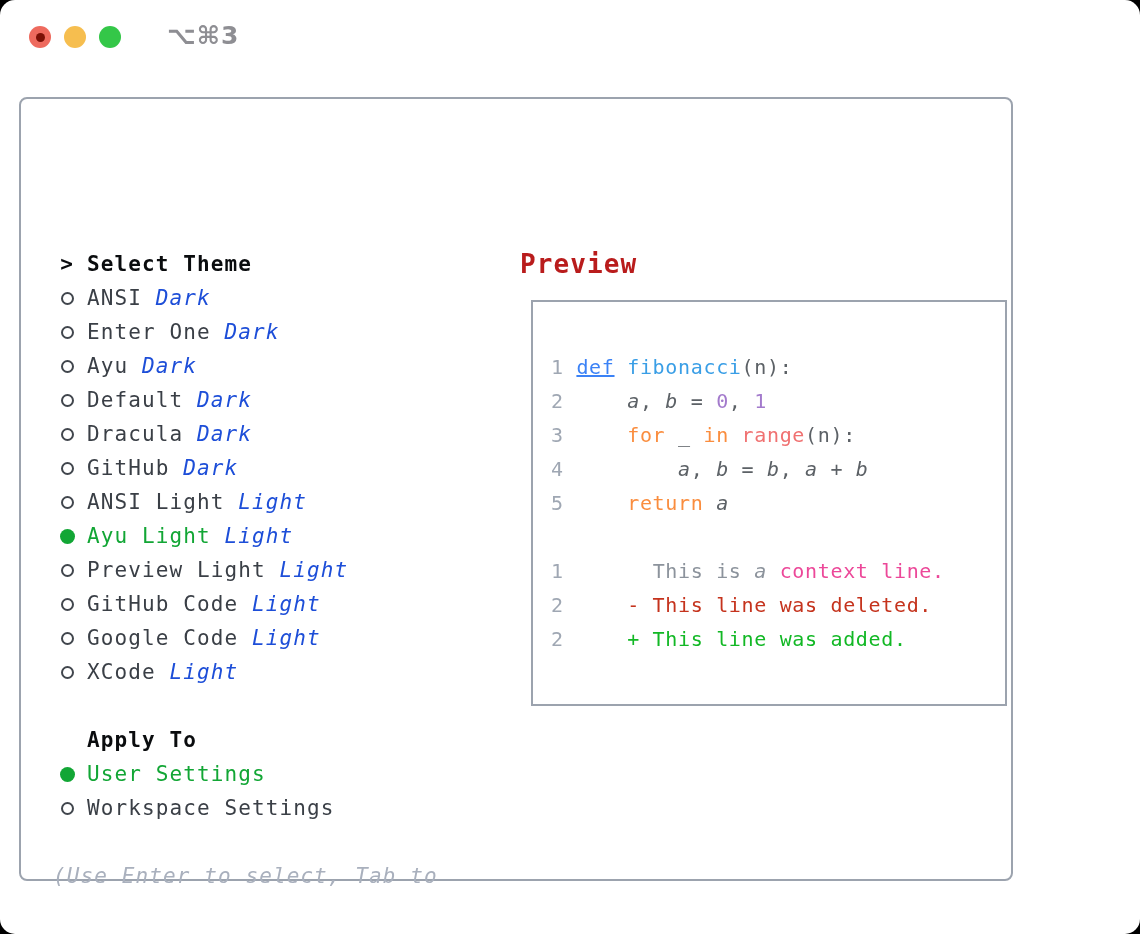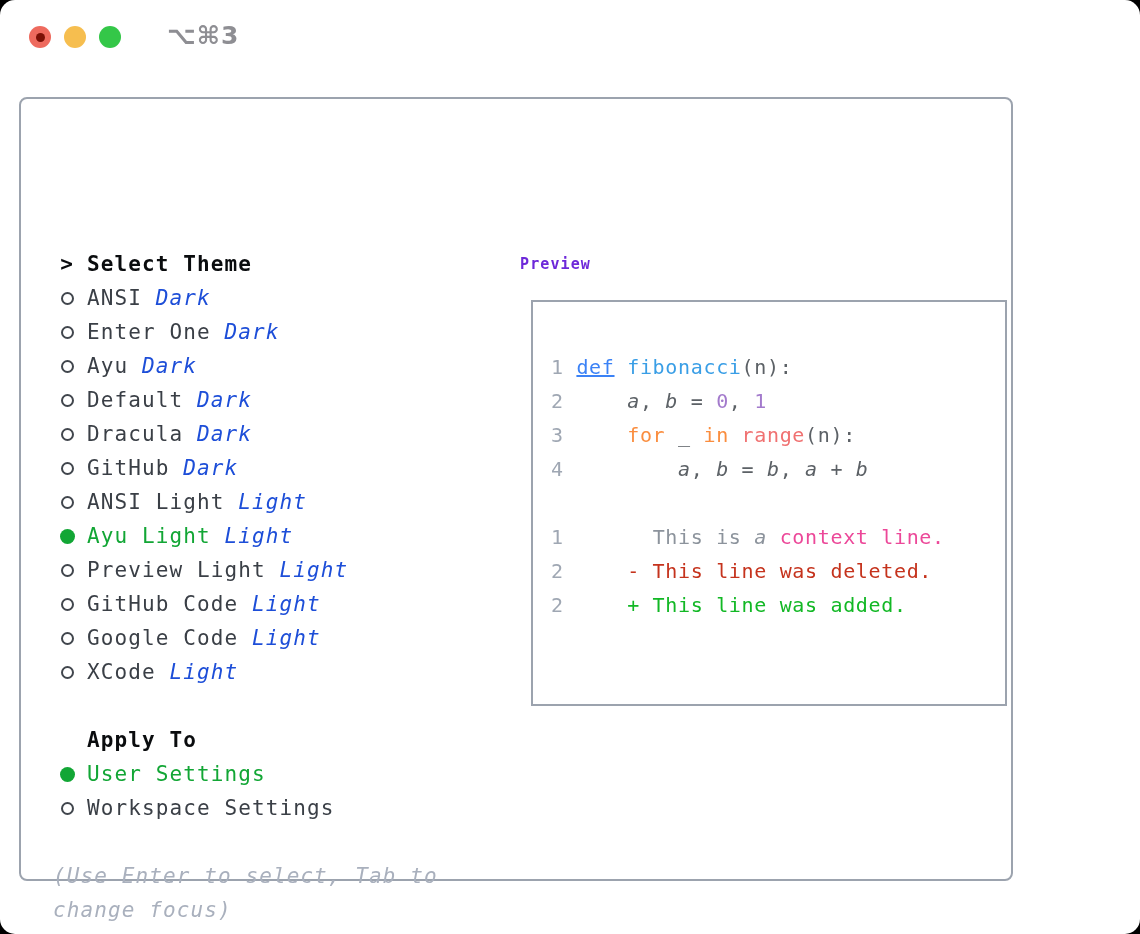--- a/index.html
+++ b/index.html
@@ -19,21 +19,21 @@
   .marker{width:28px;height:34px;display:inline-flex;align-items:center;justify-content:center;flex:0 0 28px;margin-right:6px;}
   .row.prompt .marker{font-weight:700;color:#0a0c0e;}
   .row.prompt .lbl,.row.header .lbl{font-weight:700;color:#0a0c0e;}
   .radio{width:13px;height:13px;border-radius:50%;border:2px solid #41464d;box-sizing:border-box;}
   .radio.on{width:15px;height:15px;border:none;background:#12a635;}
   .row.sel .lbl{color:#12a635;}
   .sfx{color:#1d4ed8;font-style:italic;}
   .row.hint{color:#a9b0bd;font-style:italic;}
   .row.blank{height:34px;}
   
-  .preview-title{position:absolute;left:499px;top:148px;height:34px;display:flex;align-items:center;font-size:15px;letter-spacing:1.1px;font-weight:700;color:#6d28d9;}
+  .preview-title{position:absolute;left:499px;top:148px;height:34px;display:flex;align-items:center;font-size:26px;letter-spacing:1.1px;font-weight:700;color:#b91c1c;}
   .preview-box{position:absolute;left:510px;top:201px;width:476px;height:406px;border:2px solid #9ca3ae;box-sizing:border-box;background:#fff;padding:48px 0 0 18px;}
   .cl{height:34px;line-height:34px;font-size:20px;letter-spacing:0.66px;white-space:pre;}
   .it{font-style:italic;}
 </style>
 </head>
 <body>
 
 <div class="card">
 
   <span class="dot dot-close">
@@ -57,28 +57,28 @@
         <div class="row option"><span class="marker"><span class="radio"></span></span><span><span class="lbl">Preview Light</span><span class="sfx"> Light</span></span></div>
         <div class="row option"><span class="marker"><span class="radio"></span></span><span><span class="lbl">GitHub Code</span><span class="sfx"> Light</span></span></div>
         <div class="row option"><span class="marker"><span class="radio"></span></span><span><span class="lbl">Google Code</span><span class="sfx"> Light</span></span></div>
         <div class="row option"><span class="marker"><span class="radio"></span></span><span><span class="lbl">XCode</span><span class="sfx"> Light</span></span></div>
         <div class="row blank"></div>
         <div class="row header"><span class="marker"></span><span><span class="lbl">Apply To</span></span></div>
         <div class="row option sel"><span class="marker"><span class="radio on"></span></span><span><span class="lbl">User Settings</span></span></div>
         <div class="row option"><span class="marker"><span class="radio"></span></span><span><span class="lbl">Workspace Settings</span></span></div>
         <div class="row blank"></div>
         <div class="row hint"><span><span class="lbl">(Use Enter to select, Tab to</span></span></div>
-        <div class="row hint"><span><span class="lbl">change focus)</span></span></div>
       </div>
     <div class="preview-title">Preview</div>
     <div class="preview-box">
         <div class="cl"><span style="color: rgb(159, 167, 179);">1</span><span style="color: rgb(92, 97, 102);"> </span><span style="color: #3b82f6; text-decoration: underline;">def</span><span style="color: rgb(92, 97, 102);"> </span><span style="color: rgb(57, 158, 230);">fibonacci</span><span style="color: rgb(92, 97, 102);">(n):</span></div>
         <div class="cl"><span style="color: rgb(159, 167, 179);">2</span><span style="color: rgb(92, 97, 102);">     </span><span class="it" style="color: rgb(92, 97, 102);">a</span><span style="color: rgb(92, 97, 102);">, </span><span class="it" style="color: rgb(92, 97, 102);">b</span><span style="color: rgb(92, 97, 102);"> = </span><span style="color: rgb(163, 122, 204);">0</span><span style="color: rgb(92, 97, 102);">, </span><span style="color: rgb(163, 122, 204);">1</span></div>
         <div class="cl"><span style="color: rgb(159, 167, 179);">3</span><span style="color: rgb(92, 97, 102);">     </span><span style="color: rgb(250, 141, 62);">for</span><span style="color: rgb(92, 97, 102);"> _ </span><span style="color: rgb(250, 141, 62);">in</span><span style="color: rgb(92, 97, 102);"> </span><span style="color: rgb(240, 113, 113);">range</span><span style="color: rgb(92, 97, 102);">(n):</span></div>
         <div class="cl"><span style="color: rgb(159, 167, 179);">4</span><span style="color: rgb(92, 97, 102);">         </span><span class="it" style="color: rgb(92, 97, 102);">a</span><span style="color: rgb(92, 97, 102);">, </span><span class="it" style="color: rgb(92, 97, 102);">b</span><span style="color: rgb(92, 97, 102);"> = </span><span class="it" style="color: rgb(92, 97, 102);">b</span><span style="color: rgb(92, 97, 102);">, </span><span class="it" style="color: rgb(92, 97, 102);">a</span><span style="color: rgb(92, 97, 102);"> + </span><span class="it" style="color: rgb(92, 97, 102);">b</span></div>
+        <div class="cl"><span style="color: rgb(159, 167, 179);">5</span><span style="color: rgb(92, 97, 102);">     </span><span style="color: rgb(250, 141, 62);">return</span><span style="color: rgb(92, 97, 102);"> </span><span class="it" style="color: rgb(92, 97, 102);">a</span></div>
         <div class="cl"></div>
         <div class="cl"><span style="color: rgb(159, 167, 179);">1</span><span style="color: rgb(92, 97, 102);">       </span><span style="color: rgb(140, 147, 156); margin-top: 16px;">This is </span><span class="it" style="color: rgb(140, 147, 156);">a</span><span style="color: #ec4899;"> context line.</span></div>
         <div class="cl"><span style="color: rgb(159, 167, 179);">2</span><span style="color: rgb(92, 97, 102);">     </span><span style="color: rgb(197, 51, 29);">- This line was deleted.</span></div>
         <div class="cl"><span style="color: rgb(159, 167, 179);">2</span><span style="color: rgb(92, 97, 102);">     </span><span style="color: rgb(18, 184, 37);">+ This line was added.</span></div>
       </div>
   </div>
 
 </div>
 
 </body></html>

